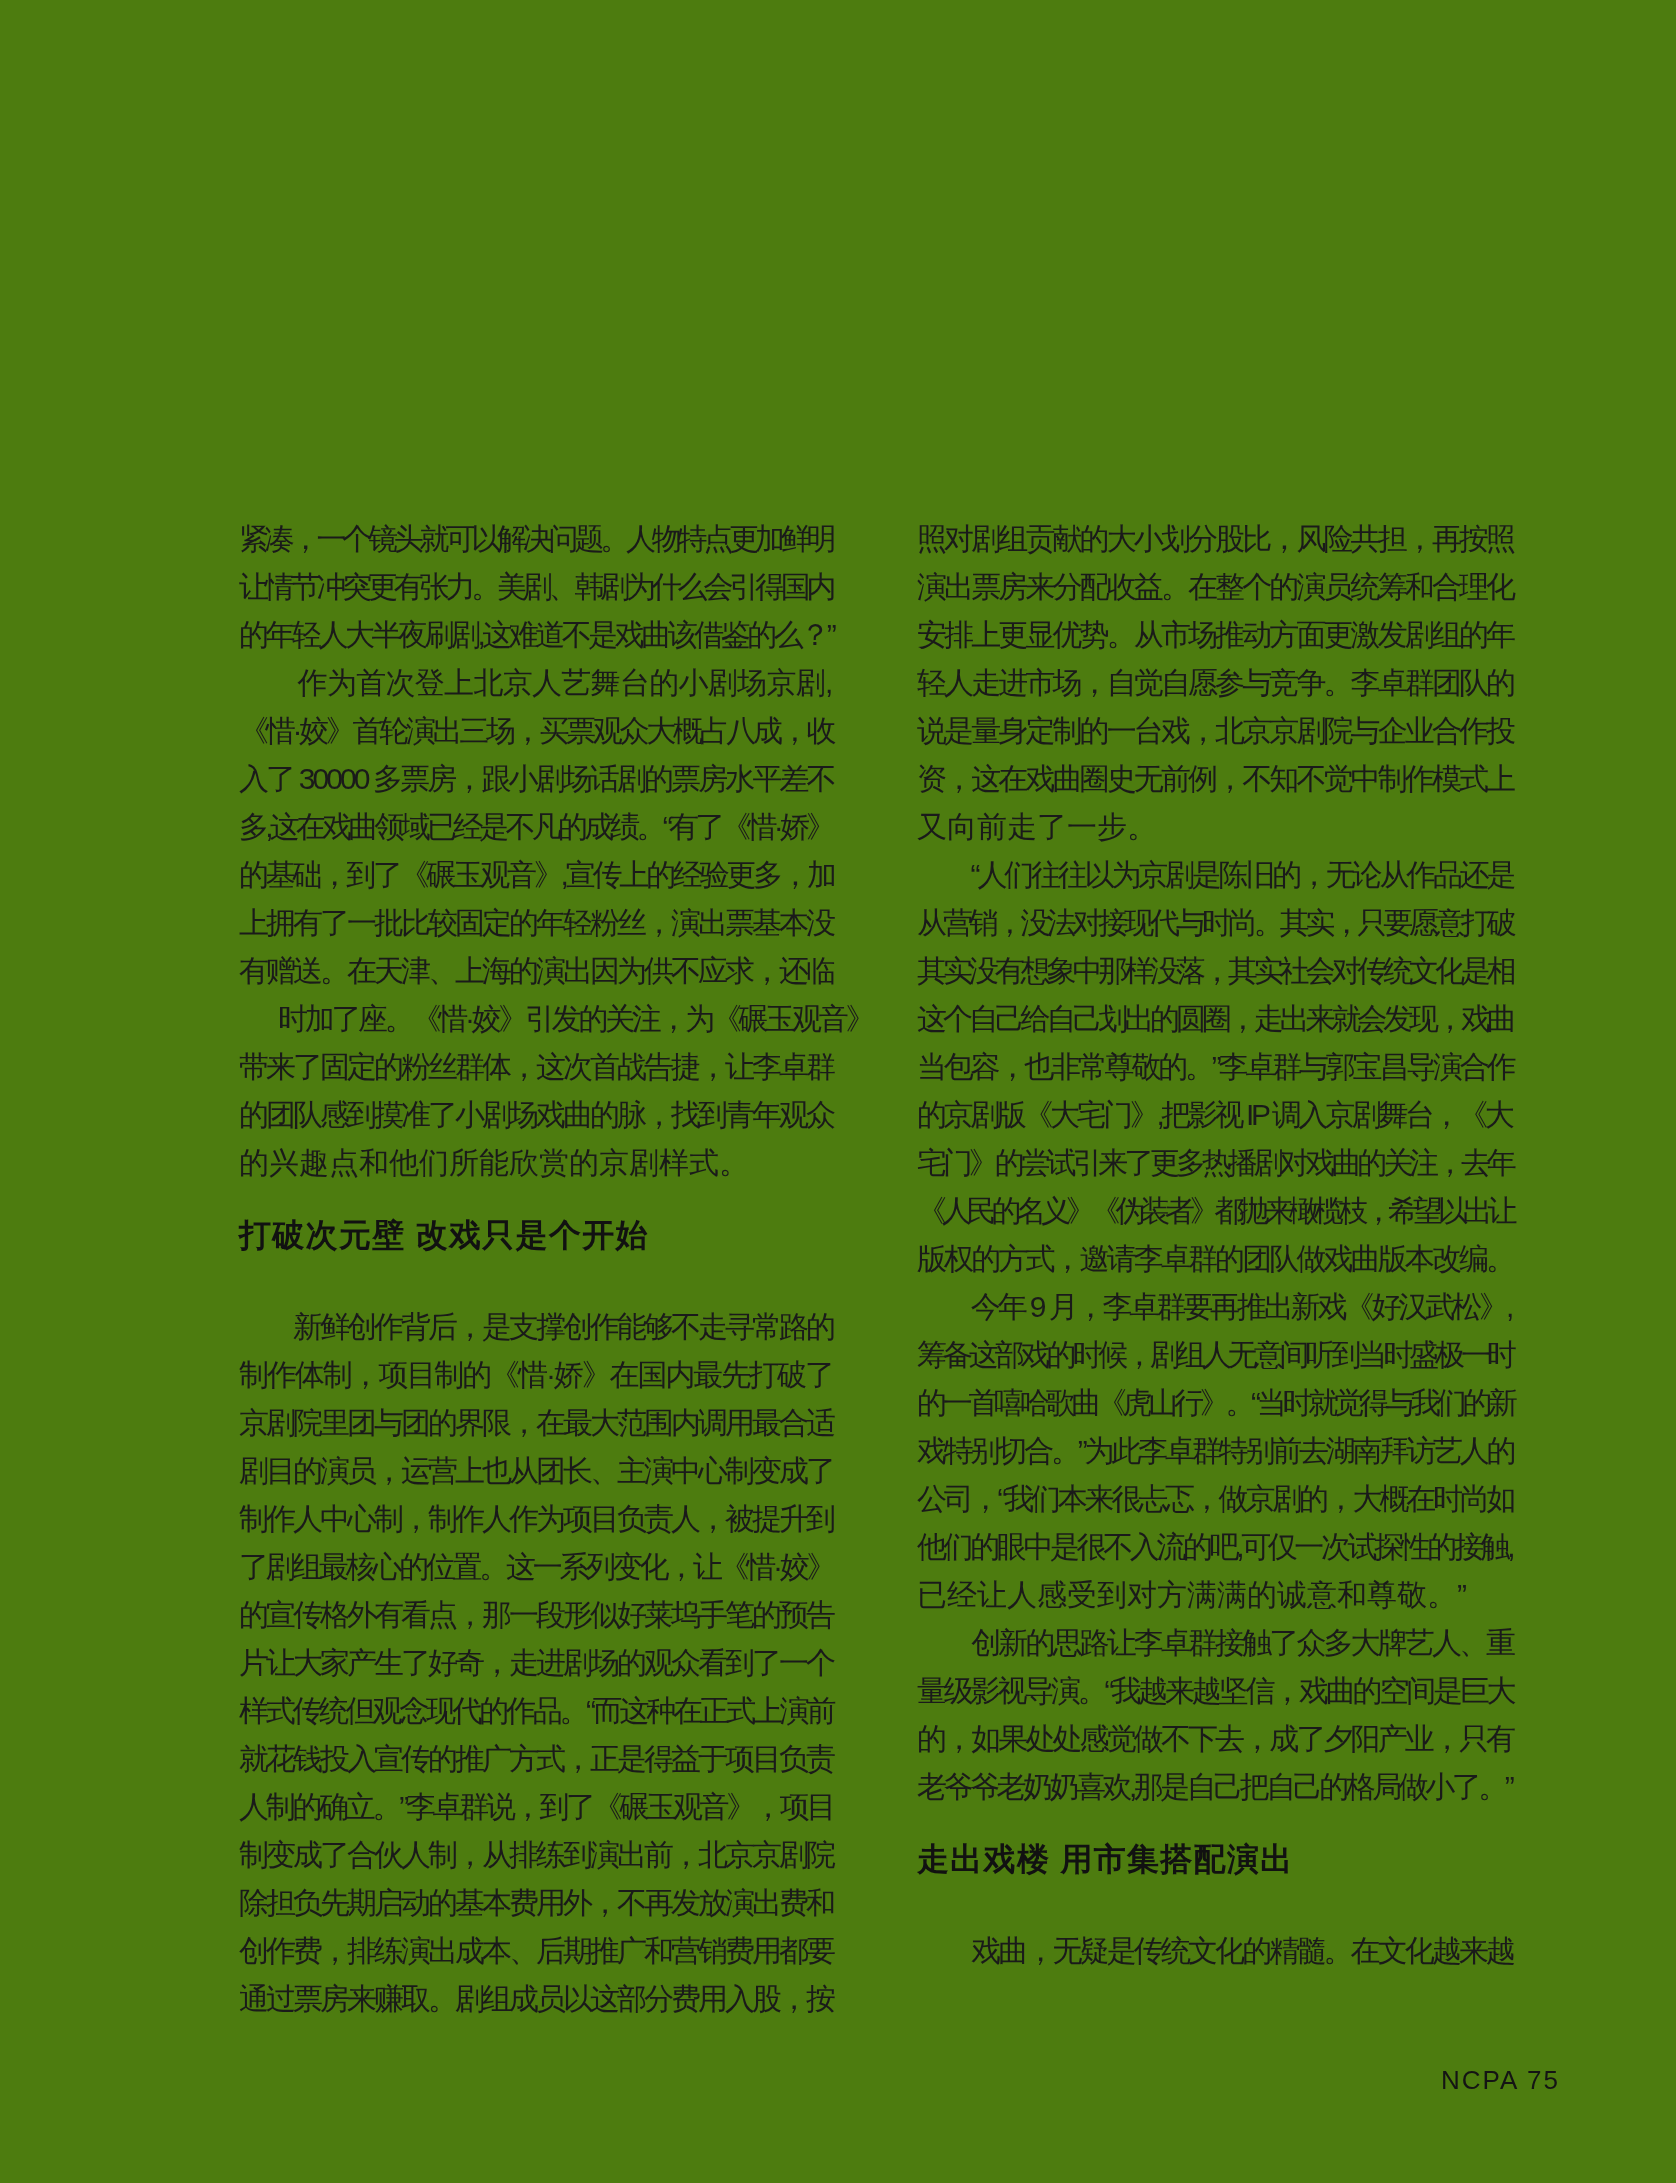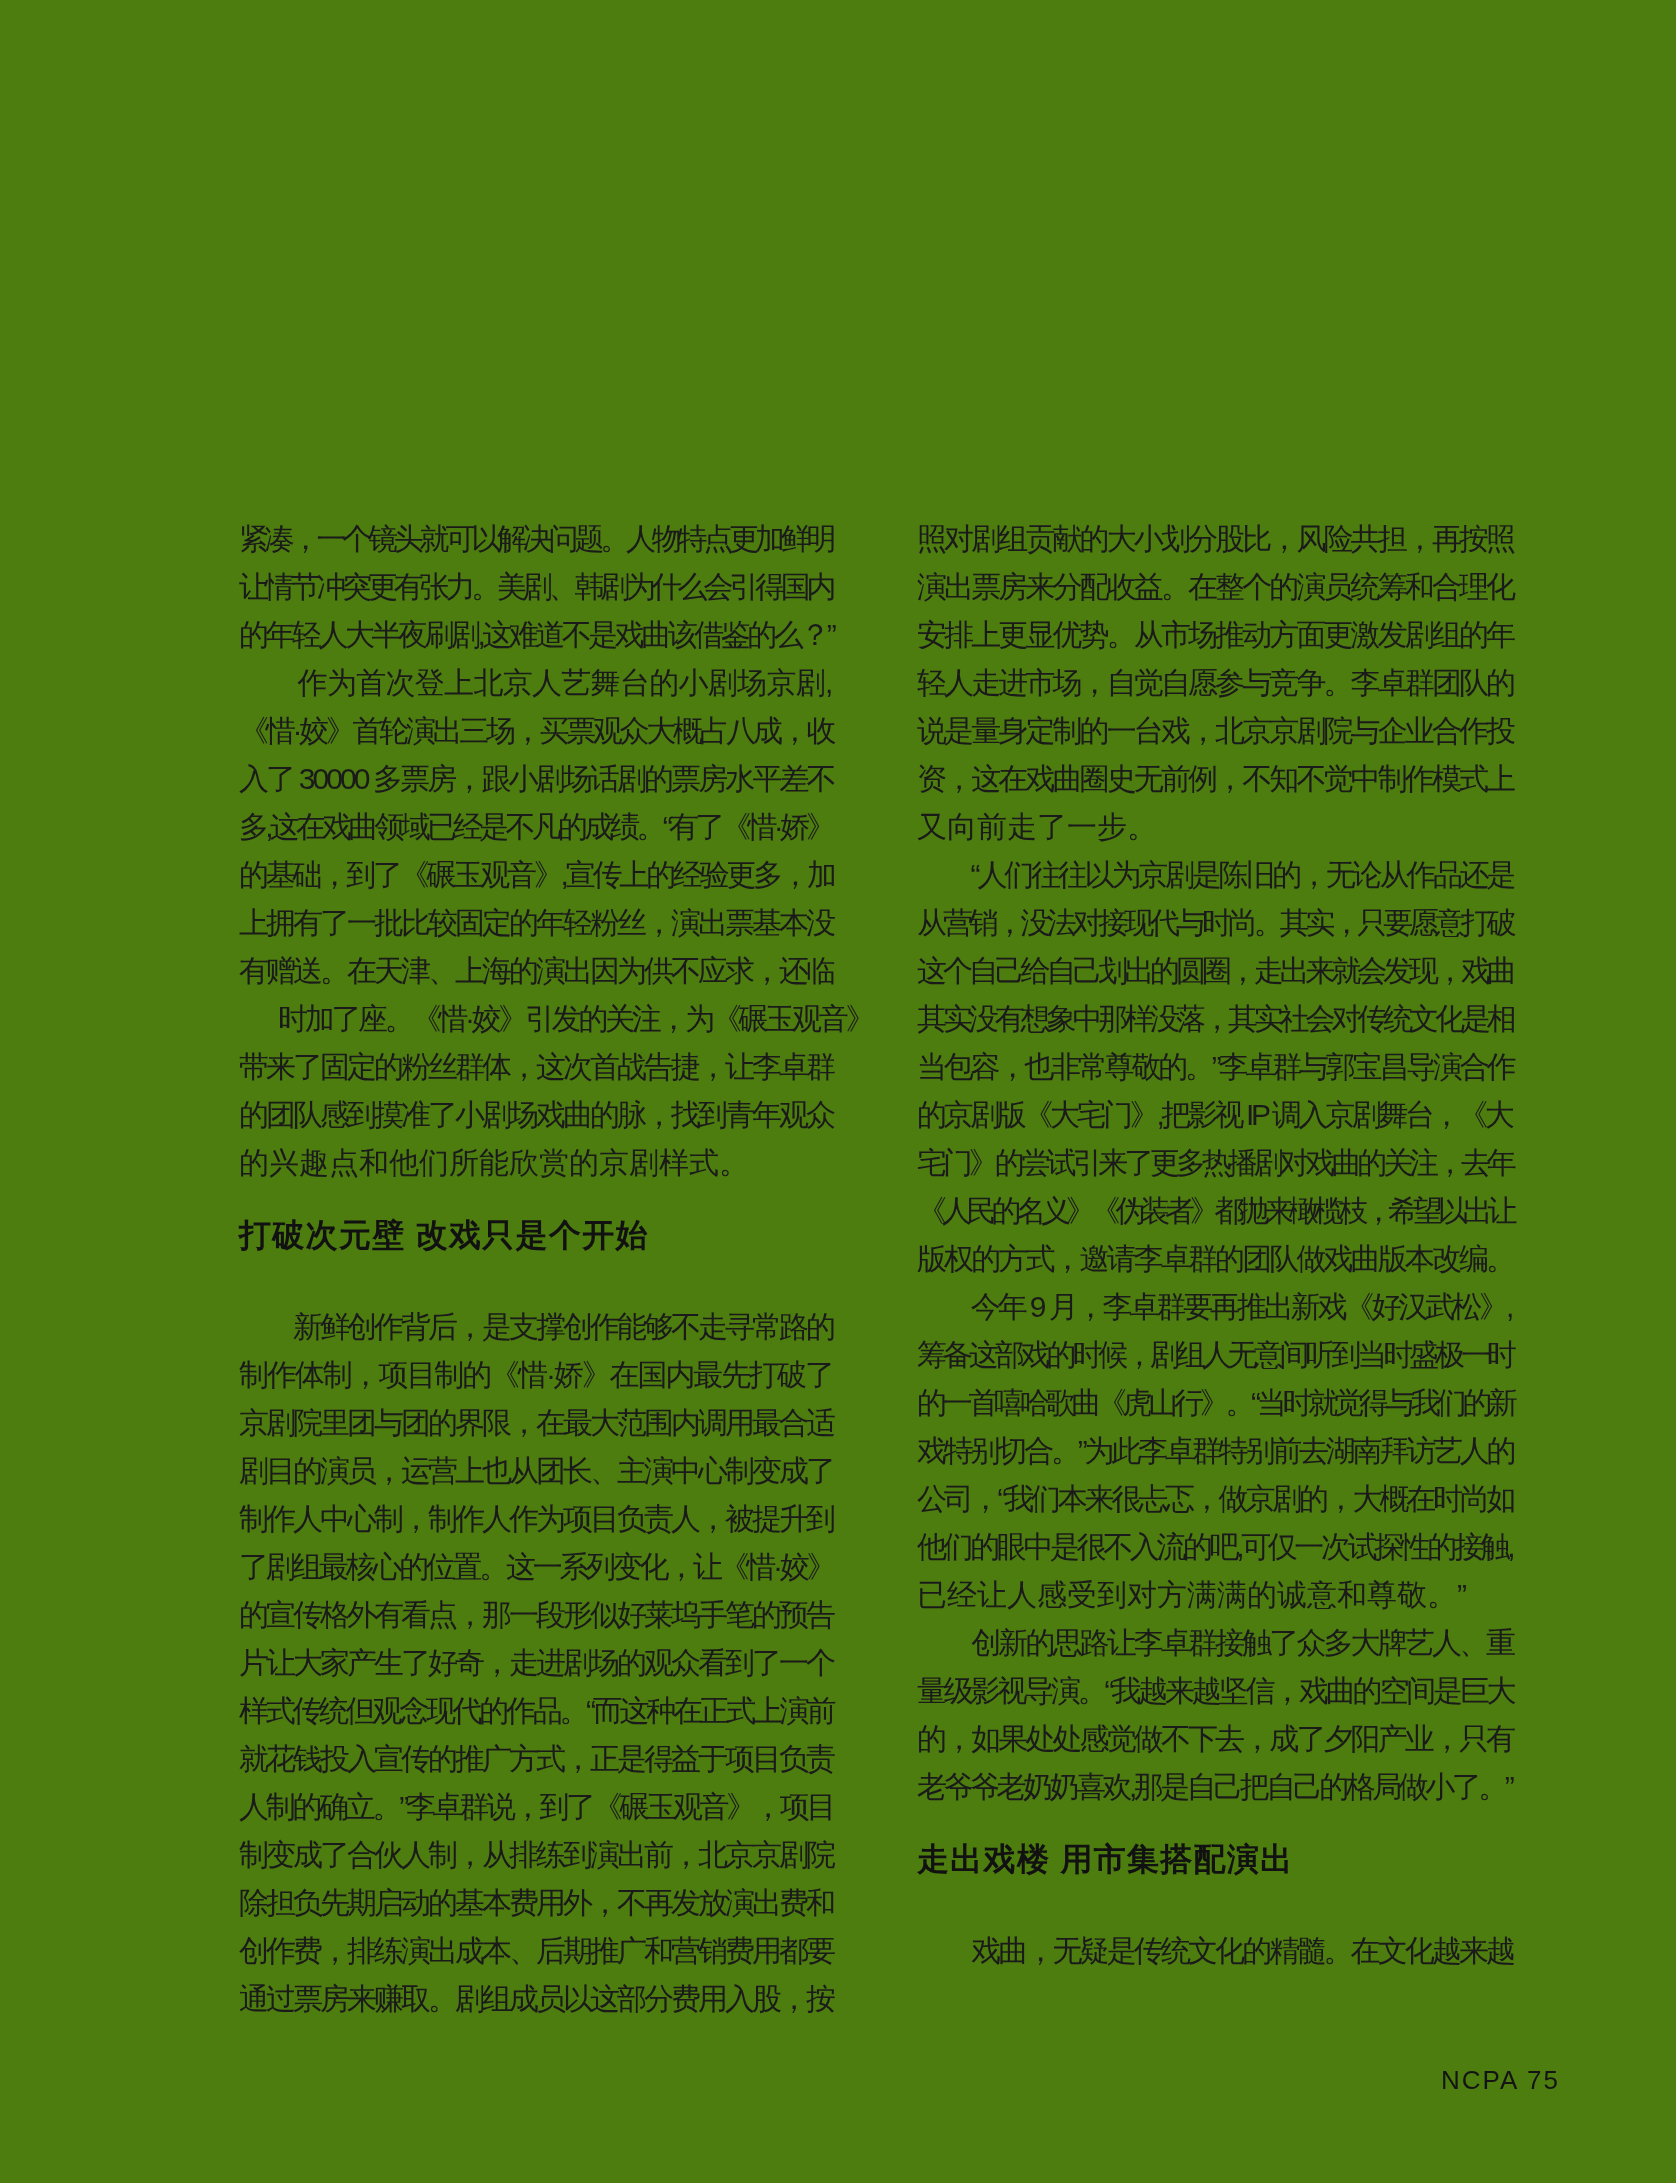--- a/index.html
+++ b/index.html
@@ -100,22 +100,22 @@
   <div class="column right">
       <div class="tline" style="letter-spacing: -2.9px; text-align: left; text-align-last: left;">照对剧组贡献的大小划分股比，风险共担，再按照</div>
       <div class="tline" style="letter-spacing: -2.9px; text-align: left; text-align-last: left;">演出票房来分配收益。在整个的演员统筹和合理化</div>
       <div class="tline" style="letter-spacing: -2.9px; text-align: left; text-align-last: left;">安排上更显优势。从市场推动方面更激发剧组的年</div>
       <div class="tline" style="letter-spacing: -2.9px; text-align: left; text-align-last: left;">轻人走进市场，自觉自愿参与竞争。李卓群团队的</div>
       <div class="tline" style="letter-spacing: -2.9px; text-align: center; text-align-last: left;">说是量身定制的一台戏，北京京剧院与企业合作投</div>
       <div class="tline" style="letter-spacing: -2.9px; text-align: left; text-align-last: left;">资，这在戏曲圈史无前例，不知不觉中制作模式上</div>
       <div class="tline endline">又向前走了一步。</div>
       <div class="tline" style="letter-spacing: -3.2px; text-align: left; text-align-last: left;">　　“人们往往以为京剧是陈旧的，无论从作品还是</div>
       <div class="tline" style="letter-spacing: -4.1px; text-align: left; text-align-last: left;">从营销，没法对接现代与时尚。其实，只要愿意打破</div>
+      <div class="tline" style="letter-spacing: -4.1px; text-align: left; text-align-last: left;">其实没有想象中那样没落，其实社会对传统文化是相</div>
       <div class="tline" style="letter-spacing: -4.1px; text-align: left; text-align-last: left;">这个自己给自己划出的圆圈，走出来就会发现，戏曲</div>
-      <div class="tline" style="letter-spacing: -4.1px; text-align: left; text-align-last: left;">其实没有想象中那样没落，其实社会对传统文化是相</div>
       <div class="tline" style="letter-spacing: -3.2px; text-align: left; text-align-last: left;">当包容，也非常尊敬的。”李卓群与郭宝昌导演合作</div>
       <div class="tline" style="letter-spacing: -3.4px; text-align: left; text-align-last: left;">的京剧版《大宅门》,把影视 IP 调入京剧舞台，《大</div>
       <div class="tline" style="letter-spacing: -4.1px; text-align: left; text-align-last: left;">宅门》的尝试引来了更多热播剧对戏曲的关注，去年</div>
       <div class="tline" style="letter-spacing: -5.2px; text-align: left; text-align-last: left;">《人民的名义》《伪装者》都抛来橄榄枝，希望以出让</div>
       <div class="tline endline" style="letter-spacing: -2.9px; text-align: left; text-align-last: left;">版权的方式，邀请李卓群的团队做戏曲版本改编。</div>
       <div class="tline" style="letter-spacing: -3.1px; text-align: left; text-align-last: left;">　　今年 9 月，李卓群要再推出新戏《好汉武松》,</div>
       <div class="tline" style="letter-spacing: -4.1px; text-align: left; text-align-last: left;">筹备这部戏的时候，剧组人无意间听到当时盛极一时</div>
       <div class="tline" style="letter-spacing: -4.3px; text-align: left; text-align-last: left;">的一首嘻哈歌曲《虎山行》。“当时就觉得与我们的新</div>
       <div class="tline" style="letter-spacing: -3.2px; text-align: left; text-align-last: left;">戏特别切合。”为此李卓群特别前去湖南拜访艺人的</div>
       <div class="tline" style="letter-spacing: -3.2px; text-align: left; text-align-last: left;">公司，“我们本来很忐忑，做京剧的，大概在时尚如</div>

